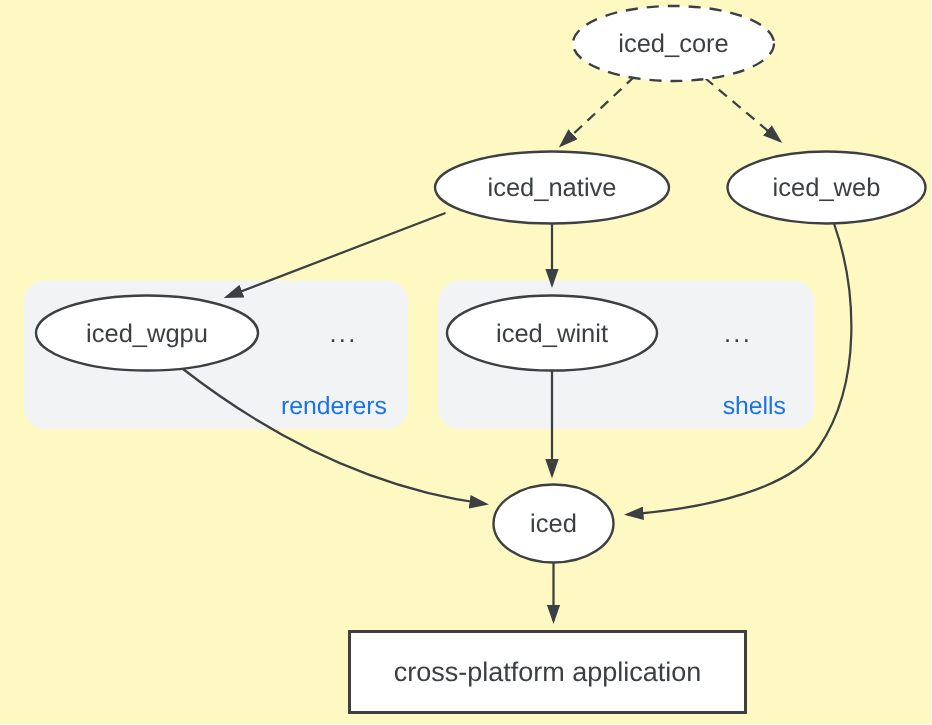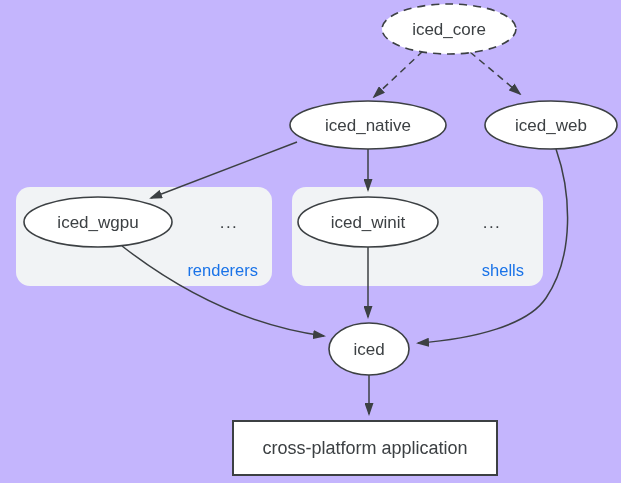--- a/index.html
+++ b/index.html
@@ -1,18 +1,18 @@
 <!DOCTYPE html>
 <html><head>
 <meta charset="utf-8">
 <style>
   html, body { margin: 0; padding: 0; background: #ffffff; }
   .stage {
     width: 621px; height: 483px; position: relative;
-    background: #c4b5fd; overflow: hidden;
+    background: #fef9c3; overflow: hidden;
     font-family: "Liberation Sans", sans-serif;
   }
   svg { display: block; }
   .node-shape { fill: #ffffff; stroke: #3c4043; stroke-width: 1.6; }
   .node-shape.dashed { stroke-dasharray: 8 6; }
   .group-box { fill: #f1f3f5; stroke: none; }
   .edge { fill: none; stroke: #3c4043; stroke-width: 1.5; }
   .edge.dashed { stroke-dasharray: 7 5; }
   .arrowhead-path { fill: #3c4043; stroke: none; }
   text {

